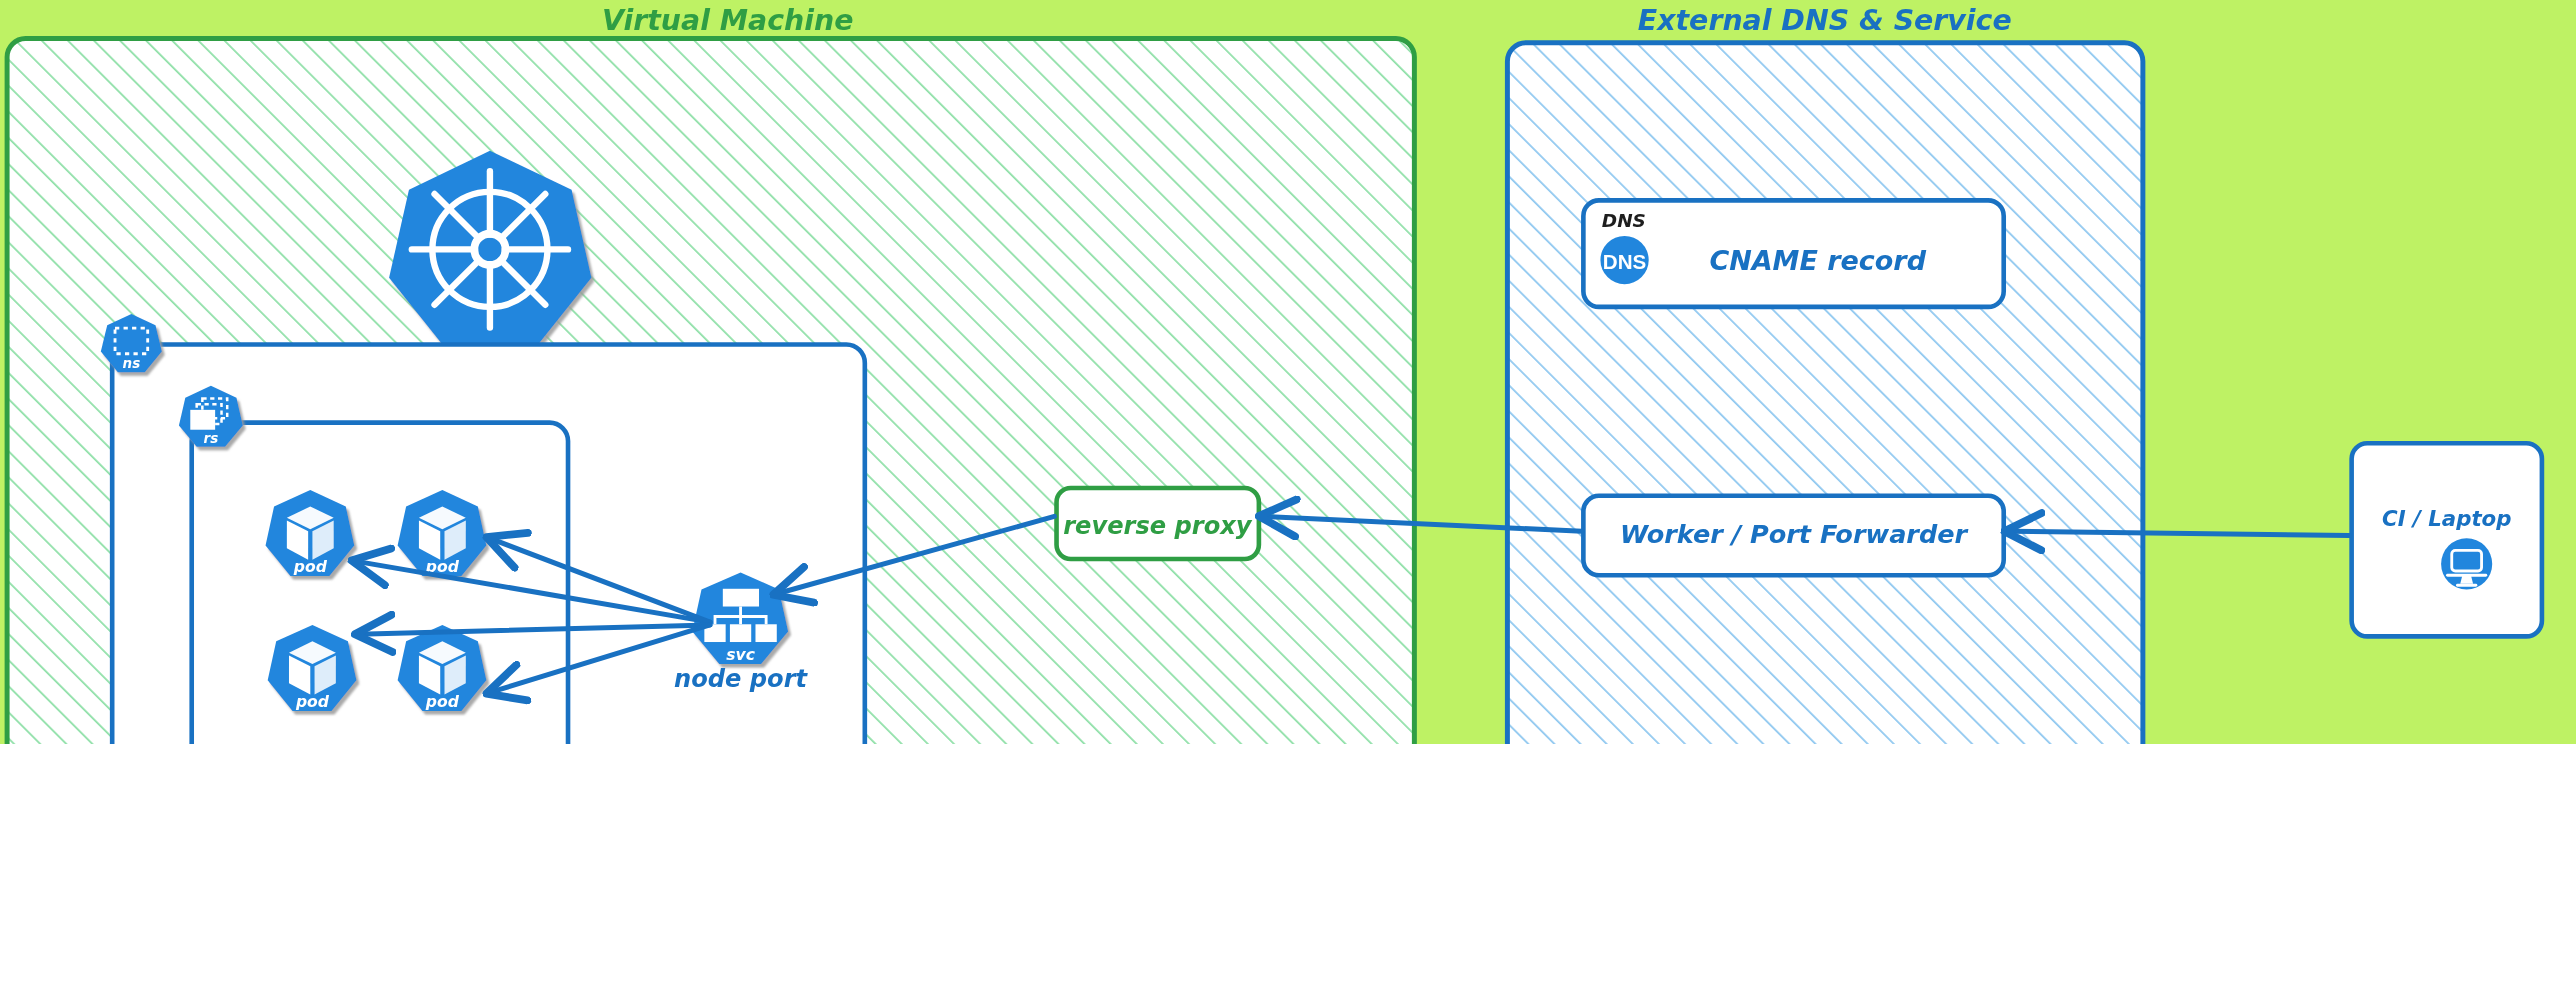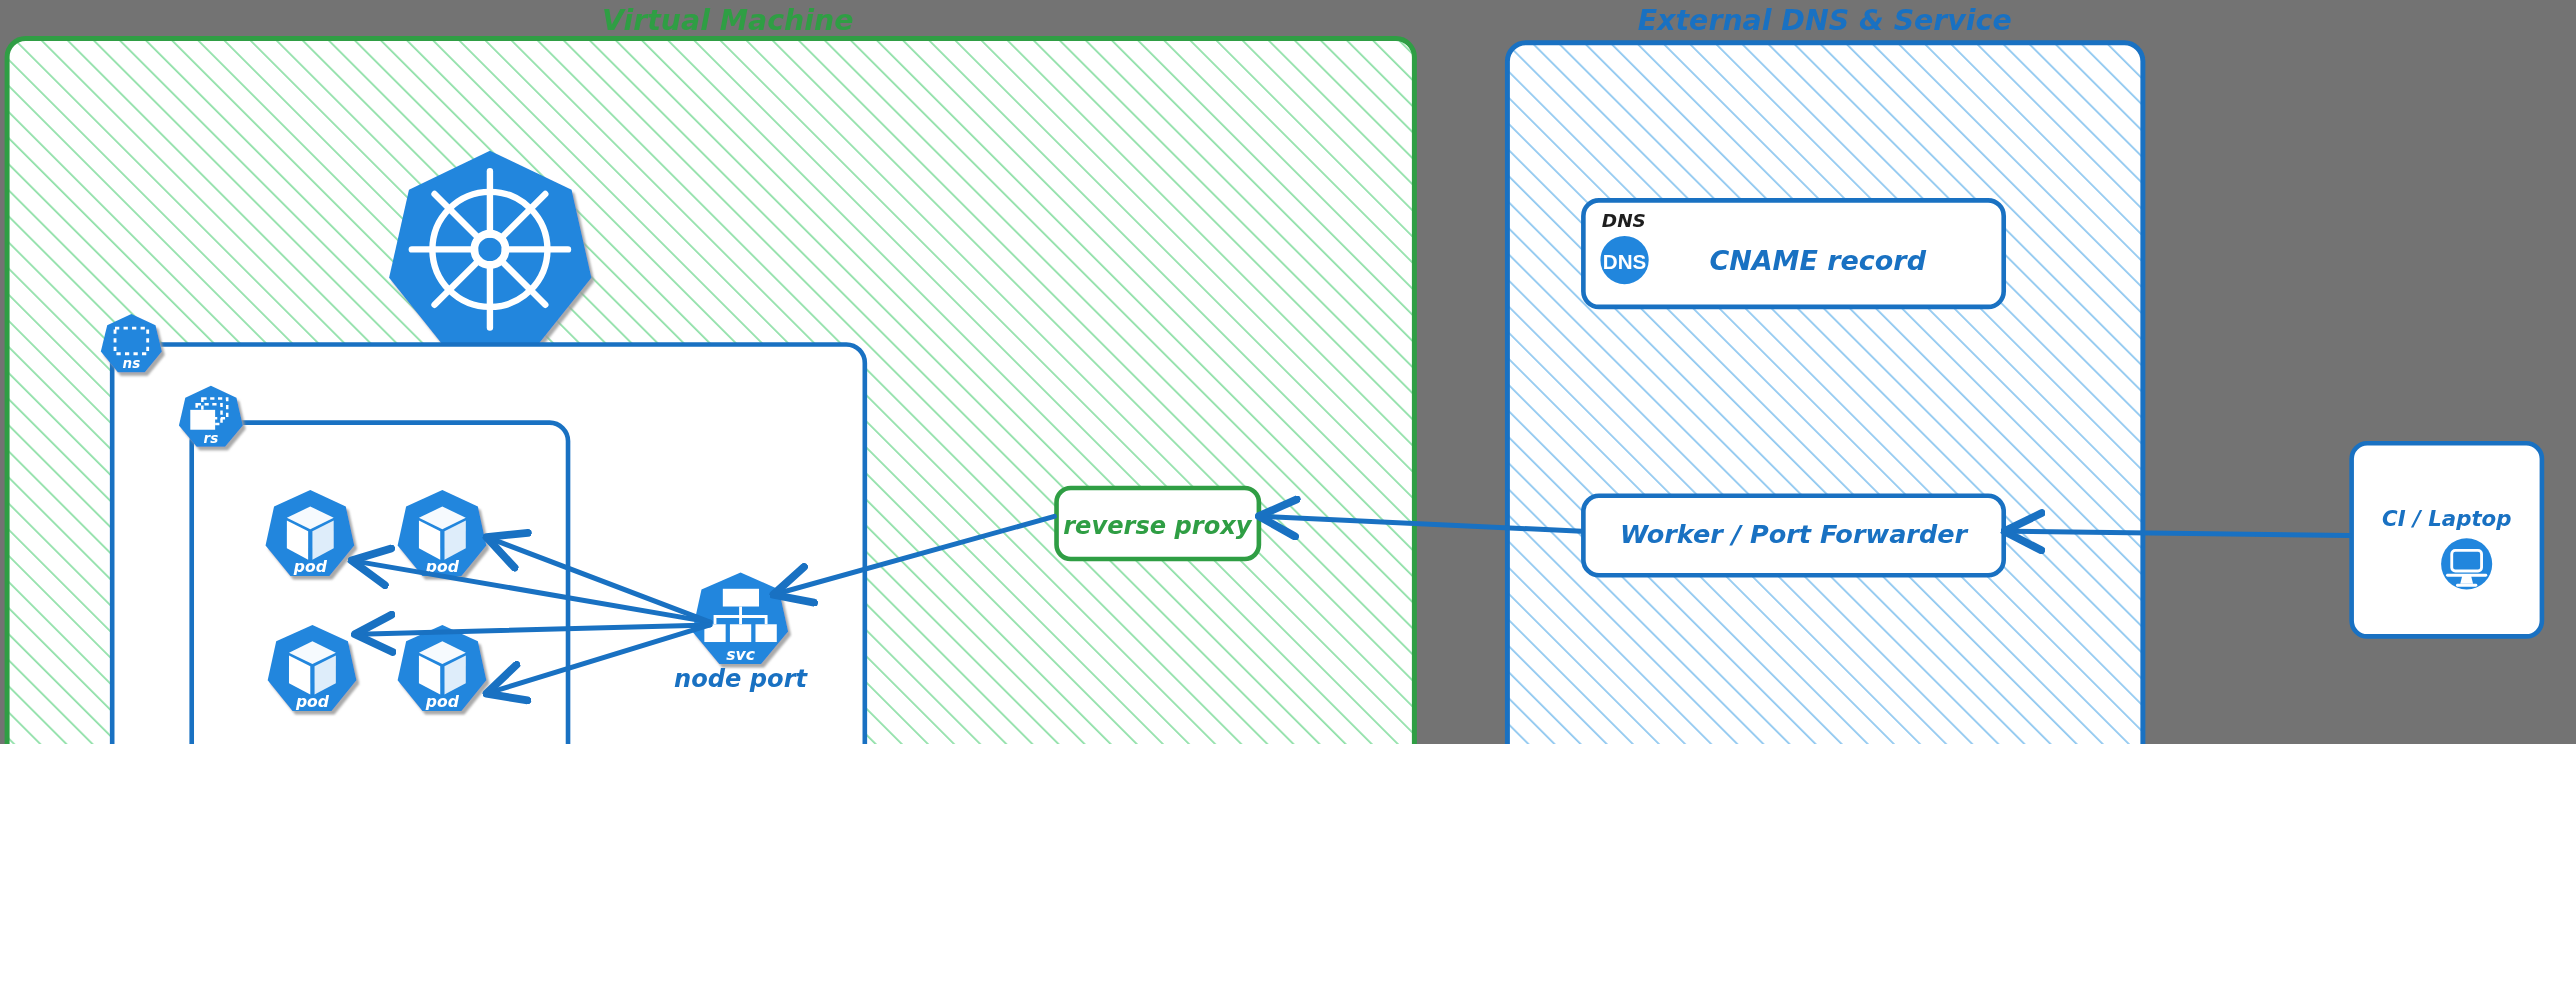--- a/index.html
+++ b/index.html
@@ -7,21 +7,21 @@
     padding: 0;
     background: #ffffff;
   }
   body {
     font-family: "DejaVu Sans", sans-serif;
   }
   #stage {
     position: relative;
     width: 2576px;
     height: 744px;
-    background: #737373;
+    background: #bef264;
     overflow: hidden;
   }
   #svg-root {
     position: absolute;
     left: 0;
     top: 0;
     width: 2576px;
     height: 983px;
   }
   .hand {

